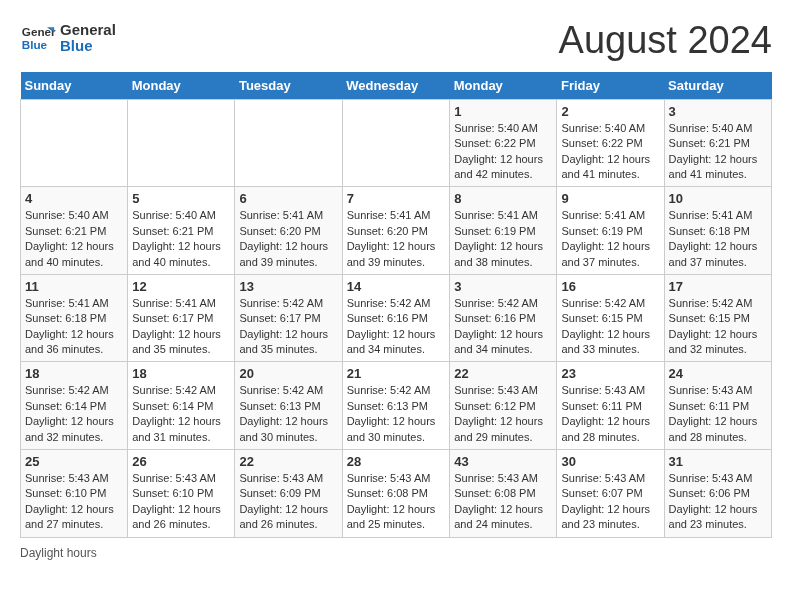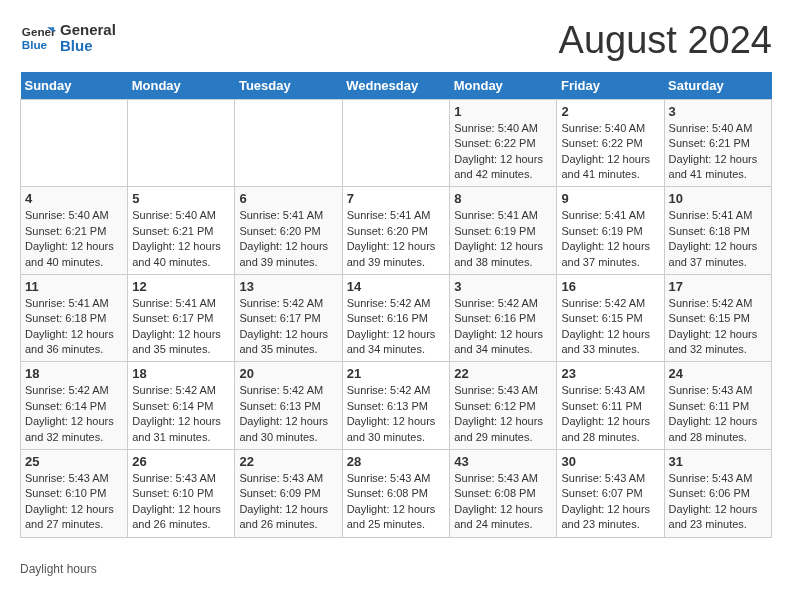--- a/index.html
+++ b/index.html
@@ -72,21 +72,21 @@
     tbody tr td:nth-child(odd) {
       background: #f9f9f9;
     }
     tbody tr td:nth-child(even) {
       background: #fff;
     }
     .empty-cell {
       background: #fff !important;
     }
     .footer-note {
-      margin-top: 24px;
+      margin-top: 8px;
       font-size: 12px;
       color: #555;
     }
   </style>
 </head>
 <body>
 
 <div class="header-section">
   <div class="logo">
     <svg class="logo-icon" viewBox="0 0 40 40" xmlns="http://www.w3.org/2000/svg">

